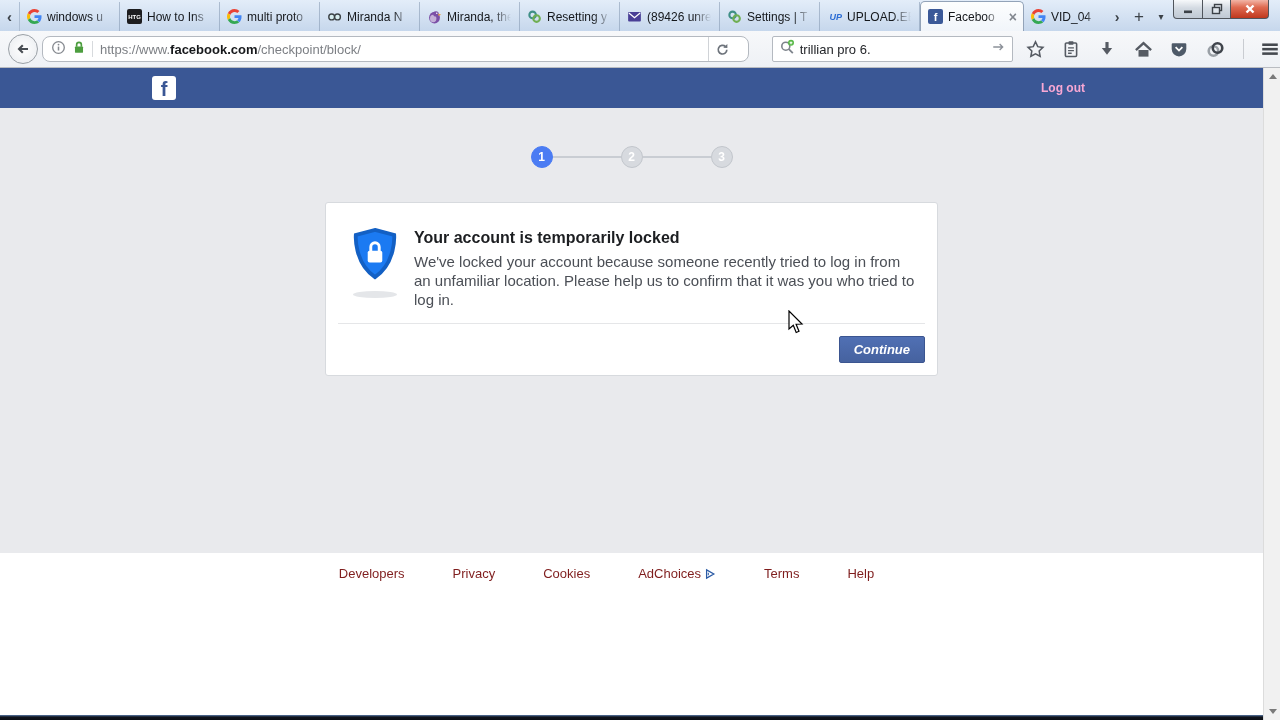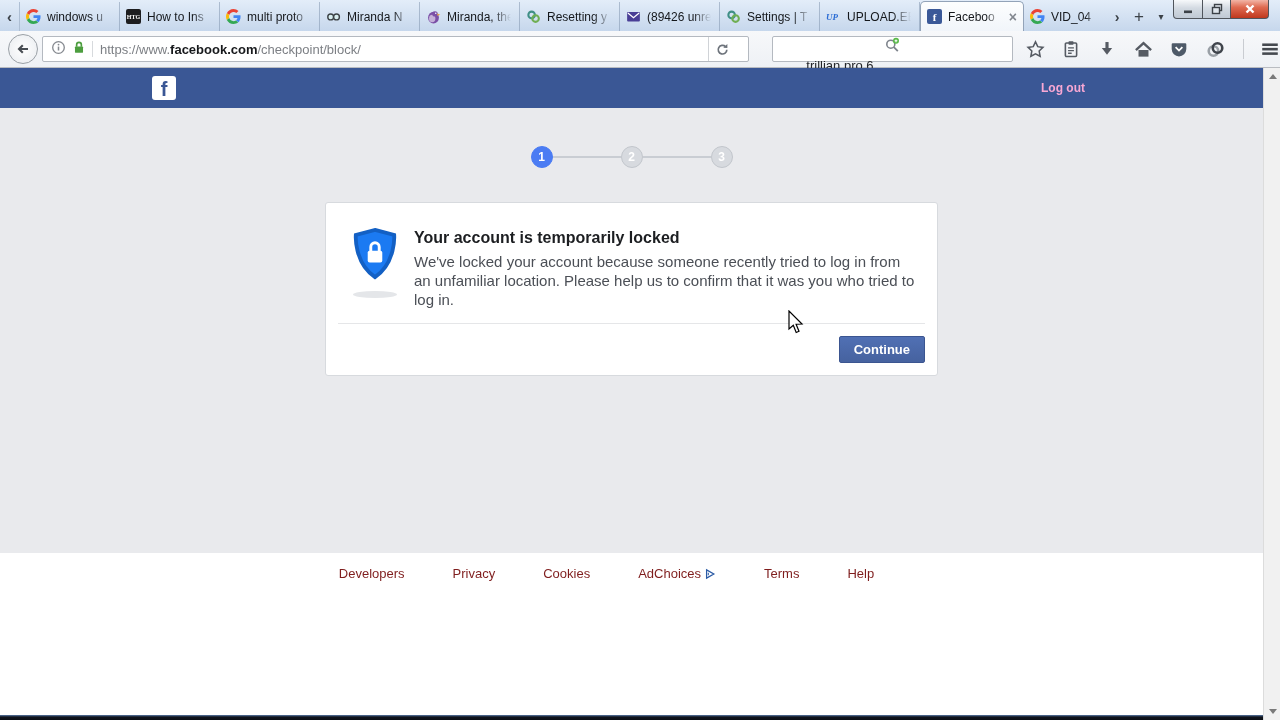--- a/index.html
+++ b/index.html
@@ -12,21 +12,21 @@
             background:linear-gradient(#e3edf9,#c6d7ec); display:flex; align-items:flex-end; }
   .tabscroll { width:20px; height:29px; display:flex; align-items:center; justify-content:center;
                color:#3c4248; font-size:15px; font-weight:bold; border-right:1px solid #aebfd4; }
   .tab { width:100px; height:29px; display:flex; align-items:center; padding:0 6px; gap:5px;
          border-right:1px solid rgba(130,150,175,.55); cursor:default; overflow:hidden; }
   .tab .tablabel { font-size:12px; color:#15181c; white-space:nowrap; overflow:hidden; flex:1;
          -webkit-mask-image:linear-gradient(90deg,#000 70%,transparent 97%);
          mask-image:linear-gradient(90deg,#000 70%,transparent 97%); }
   .tab.active { width:104px; background:linear-gradient(#fdfefe,#f1f5fa);
                 border:1px solid #93a3b8; border-bottom:none; border-radius:5px 5px 0 0; height:30px; }
-  .tabicon { width:16px; height:16px; flex:0 0 16px; display:flex; align-items:center; justify-content:flex-start;font-family:Liberation Serif, serif; }
+  .tabicon { width:16px; height:16px; flex:0 0 16px; display:flex; align-items:center; justify-content:flex-end; }
   .htg-badge { width:15px; height:15px; background:#1d1d1f; color:#fff; font-size:6px; font-weight:bold;
                display:flex; align-items:center; justify-content:center; border-radius:2px; }
   .up-badge { color:#2b6cd4; font-style:italic; font-weight:bold; font-size:9px; }
   .fb-badge { width:15px; height:15px; background:#3b5998; color:#fff; border-radius:2px;
               font-size:11px; font-weight:bold; display:flex; align-items:flex-end; justify-content:center; line-height:13px; }
   .tabclose { color:#82878f; font-size:14px; font-weight:bold; line-height:14px; padding-left:2px; }
   .tabctl { width:22px; height:29px; display:flex; align-items:center; justify-content:center;
             color:#3c4248; font-size:14px; }
   .wincontrols { position:absolute; top:0; right:11px; display:flex; }
   .winbtn { height:19px; border:1px solid #50555c; border-top:none; display:flex; align-items:center;
@@ -37,28 +37,28 @@
             background:linear-gradient(#f2b5a6,#df6b51 40%,#c0381d); }
 
   
   .navbar { position:absolute; top:31px; left:0; width:1280px; height:37px;
             background:linear-gradient(#f7f8fa,#eef1f5); border-bottom:1px solid #b9bcc1;
             display:flex; align-items:center; padding-left:8px; }
   .backbtn { width:30px; height:30px; border-radius:50%; border:1px solid #9aa0a6;
              background:radial-gradient(#ffffff,#e8ebef); display:flex; align-items:center;
              justify-content:center; flex:0 0 30px; z-index:2; }
   .urlbar { margin-left:4px; width:718px; height:26px; background:#fff; border:1px solid #b4b9c0;
-            border-radius:2px; display:flex; align-items:center; padding:0 12px 0 8px; }
+            border-radius:8px; display:flex; align-items:center; padding:0 12px 0 8px; }
   .urlbar .sep { width:1px; height:16px; background:#d7dadd; margin:0 7px 0 6px; }
   .urltext { flex:1; font-size:13px; color:#7c7f84; white-space:nowrap; overflow:hidden; }
   .urltext .domain { color:#17191c; font-weight:bold; }
   .reloadseg { width:28px; height:24px; border-left:1px solid #d0d3d7; display:flex;
                align-items:center; justify-content:center; }
   .searchbar { margin-left:23px; width:245px; height:26px; background:#fff; border:1px solid #b4b9c0;
-               border-radius:2px; display:flex; align-items:center; padding:0 6px 0 6px;flex-direction:column; }
+               border-radius:2px; display:flex; align-items:center; padding:0 6px 0 6px; }
   .searchbar input { border:none; outline:none; flex:1; font-size:13px; color:#24262a;
                font-family:"Liberation Sans", sans-serif; margin-left:4px; min-width:0; background:transparent; }
   .toolbtns { display:flex; align-items:center; margin-left:12px; gap:16px; }
   .toolbtn { width:20px; height:20px; display:flex; align-items:center; justify-content:center; }
   .toolsep { width:1px; height:20px; background:#c9ccd1; margin-left:2px; }
 
   
   .viewport { position:absolute; top:68px; left:0; width:1280px; height:652px; background:#fff; }
   .fbheader { position:absolute; top:0; left:0; width:1263px; height:40px; background:#3a5795; }
   .fblogo { position:absolute; left:152px; top:8px; width:24px; height:24px; background:#fff;
@@ -78,21 +78,21 @@
 
   .card { position:absolute; top:94px; left:325px; width:613px; height:174px; background:#fff;
           border:1px solid #d7dade; border-radius:3px; }
   .shieldwrap { position:absolute; left:25px; top:24px; width:48px; text-align:center; }
   .shieldshadow { width:44px; height:7px; background:#e4e6e9; border-radius:50%; margin:2px auto 0; }
   .cardtitle { position:absolute; left:88px; top:26px; font-size:16px; font-weight:bold; color:#1c1e21; }
   .cardbody { position:absolute; left:88px; top:49px; width:505px; font-size:15px; line-height:19px; color:#4b4f56; }
   .carddivider { position:absolute; left:12px; right:12px; top:120px; height:1px; background:#e5e6e8; }
   .continuebtn { position:absolute; right:12px; bottom:12px; height:27px; padding:0 14px;
                  background:linear-gradient(#5070b4,#46629f); border:1px solid #3b5590; border-radius:2px;
-                 color:#fff; font-size:13px; font-weight:bold; font-family:"Liberation Sans", sans-serif; cursor:pointer; }
+                 color:#fff; font-size:13px; font-weight:bold; font-family:"Liberation Sans", sans-serif; cursor:pointer;font-style:italic; }
 
   .footer { position:absolute; top:485px; left:0; width:1263px; height:162px; background:#fff; }
   .footerlinks { display:flex; justify-content:center; gap:48px; padding-top:13px; transform:translateX(-25px); }
   .footerlinks a { color:#7f1d1d; font-size:13px; text-decoration:none; display:flex; align-items:center; gap:3px; }
 
   .taskstrip { position:absolute; bottom:0; left:0; width:1263px; height:5px;
                background:linear-gradient(#5a7ba8,#10141d 40%,#0b0e15); }
 
   
   .scrollbar { position:absolute; top:0; right:0; width:17px; height:652px; background:#f1f1f1;

